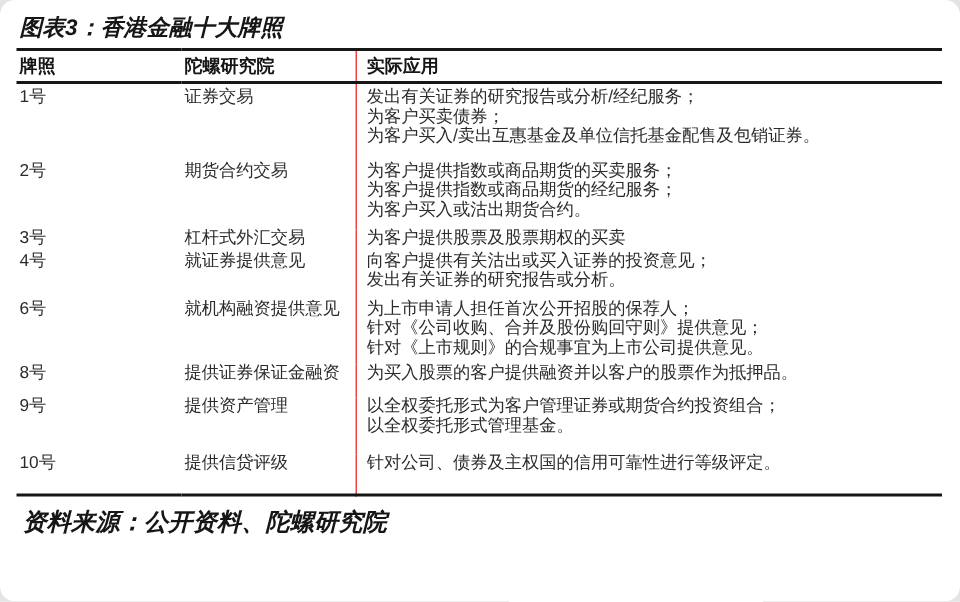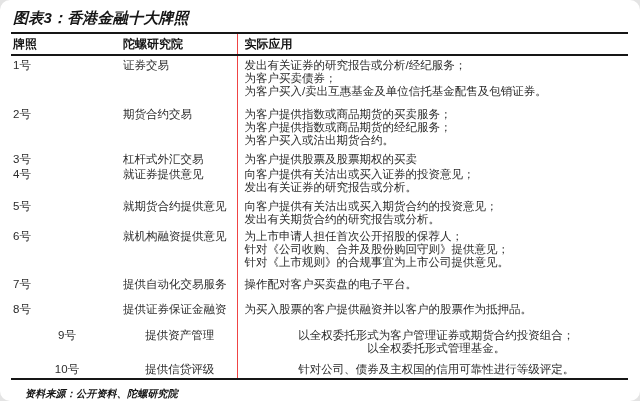--- a/index.html
+++ b/index.html
@@ -65,26 +65,26 @@
   tbody tr:nth-child(2)  td { padding-bottom: 6px; }
   tbody tr:nth-child(3)  td { padding-bottom: 2px; }
   tbody tr:nth-child(4)  td { padding-bottom: 6px; }
   tbody tr:nth-child(5)  td { padding-bottom: 4px; }
   tbody tr:nth-child(6)  td { padding-bottom: 9px; margin-left: 45px; }
   tbody tr:nth-child(7)  td { padding-bottom: 12px; }
   tbody tr:nth-child(8)  td { padding-bottom: 13px; }
   tbody tr:nth-child(9)  td { padding-bottom: 8px; text-align: center; }
   tbody tr:nth-child(10) td { padding-bottom: 2px; text-align: center; }
   .source-note {
-    font-size: 10px;
+    font-size: 16px;
     font-weight: bold;
     font-style: italic;
     color: #161616;
     margin-top: 7px;
-    margin-left: 14px;
+    margin-left: 4px;
     letter-spacing: 0.2px;
   }
 </style>
 </head>
 <body>
 
 <div class="page">
   <div class="figure-title">图表3：香港金融十大牌照</div>
 
   <table class="license-table">
@@ -128,41 +128,26 @@
   </tr>
         <tr>
     <td class="c1">4号</td>
     <td class="c2">就证券提供意见</td>
     <td class="c3">
             <div class="app-line">向客户提供有关沽出或买入证券的投资意见；</div>
             <div class="app-line">发出有关证券的研究报告或分析。</div>
           </td>
   </tr>
         <tr>
-    <td class="c1">5号</td>
-    <td class="c2">就期货合约提供意见</td>
-    <td class="c3">
-            <div class="app-line">向客户提供有关沽出或买入期货合约的投资意见；</div>
-            <div class="app-line">发出有关期货合约的研究报告或分析。</div>
-          </td>
-  </tr>
-        <tr>
     <td class="c1">6号</td>
     <td class="c2">就机构融资提供意见</td>
     <td class="c3">
             <div class="app-line">为上市申请人担任首次公开招股的保荐人；</div>
             <div class="app-line">针对《公司收购、合并及股份购回守则》提供意见；</div>
             <div class="app-line">针对《上市规则》的合规事宜为上市公司提供意见。</div>
-          </td>
-  </tr>
-        <tr>
-    <td class="c1">7号</td>
-    <td class="c2">提供自动化交易服务</td>
-    <td class="c3">
-            <div class="app-line">操作配对客户买卖盘的电子平台。</div>
           </td>
   </tr>
         <tr>
     <td class="c1">8号</td>
     <td class="c2">提供证券保证金融资</td>
     <td class="c3">
             <div class="app-line">为买入股票的客户提供融资并以客户的股票作为抵押品。</div>
           </td>
   </tr>
         <tr>

